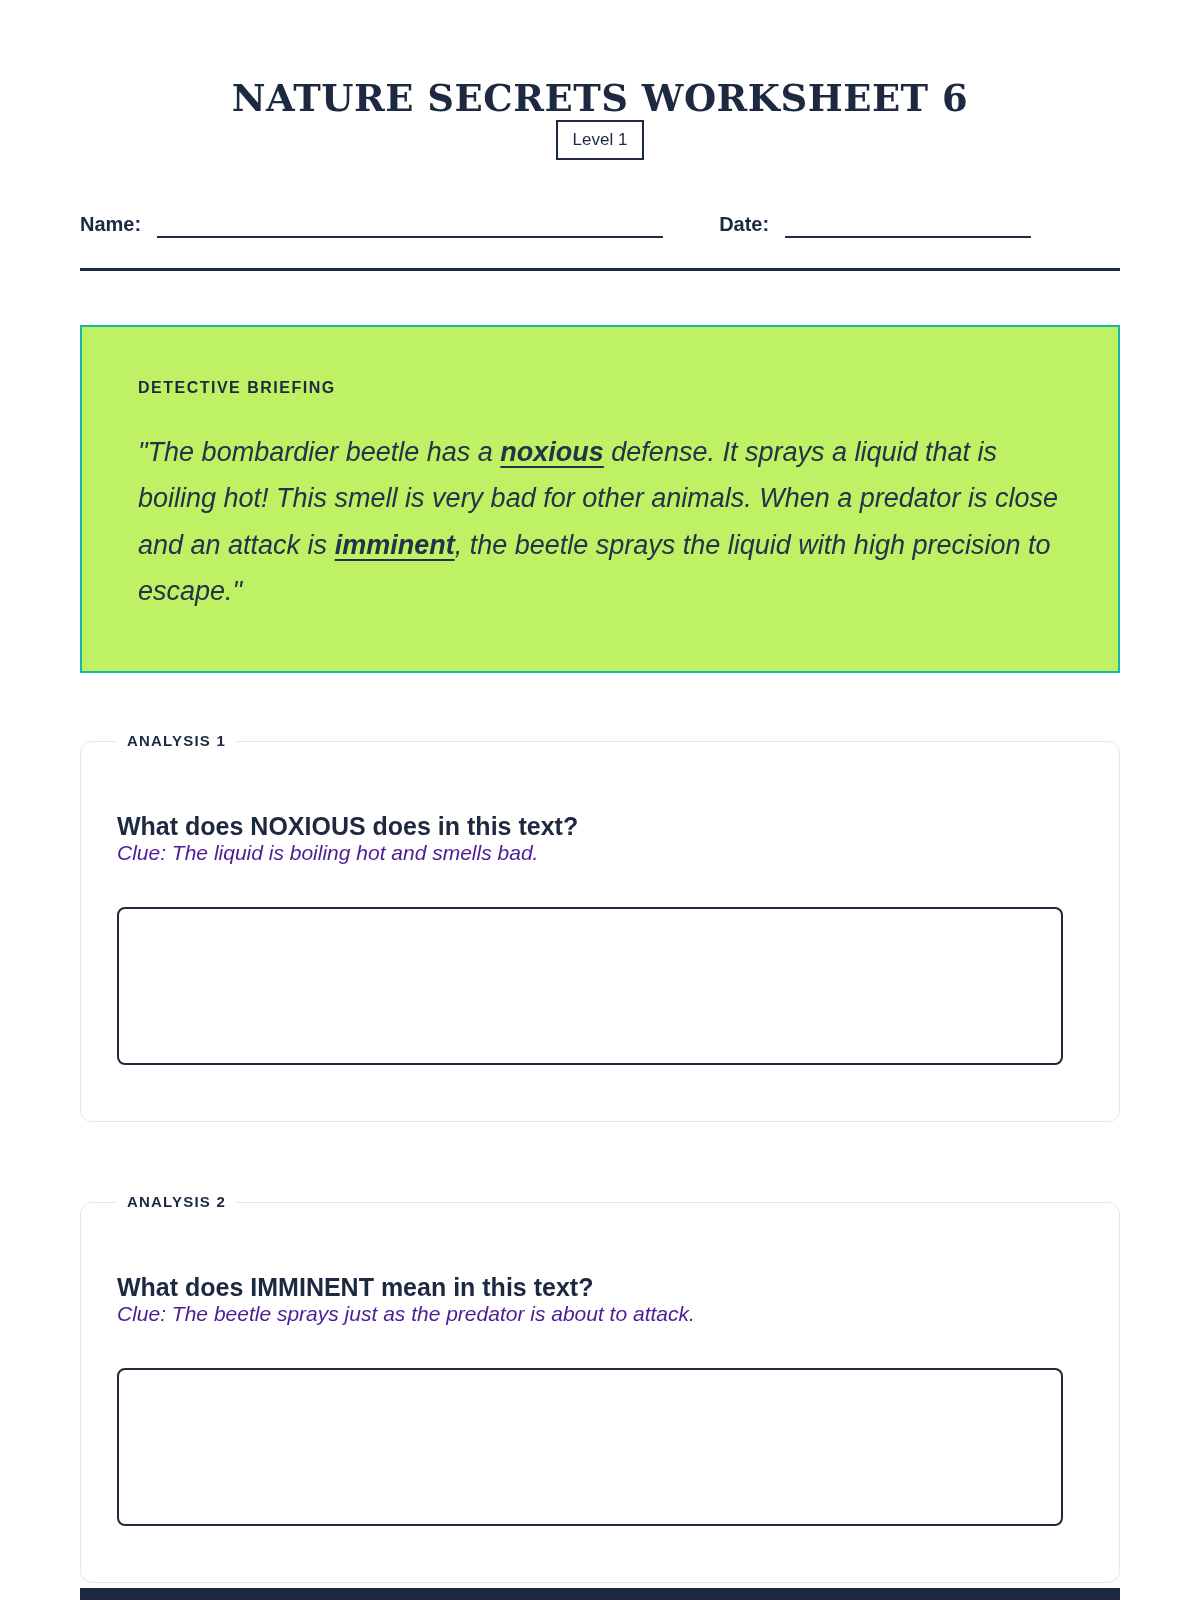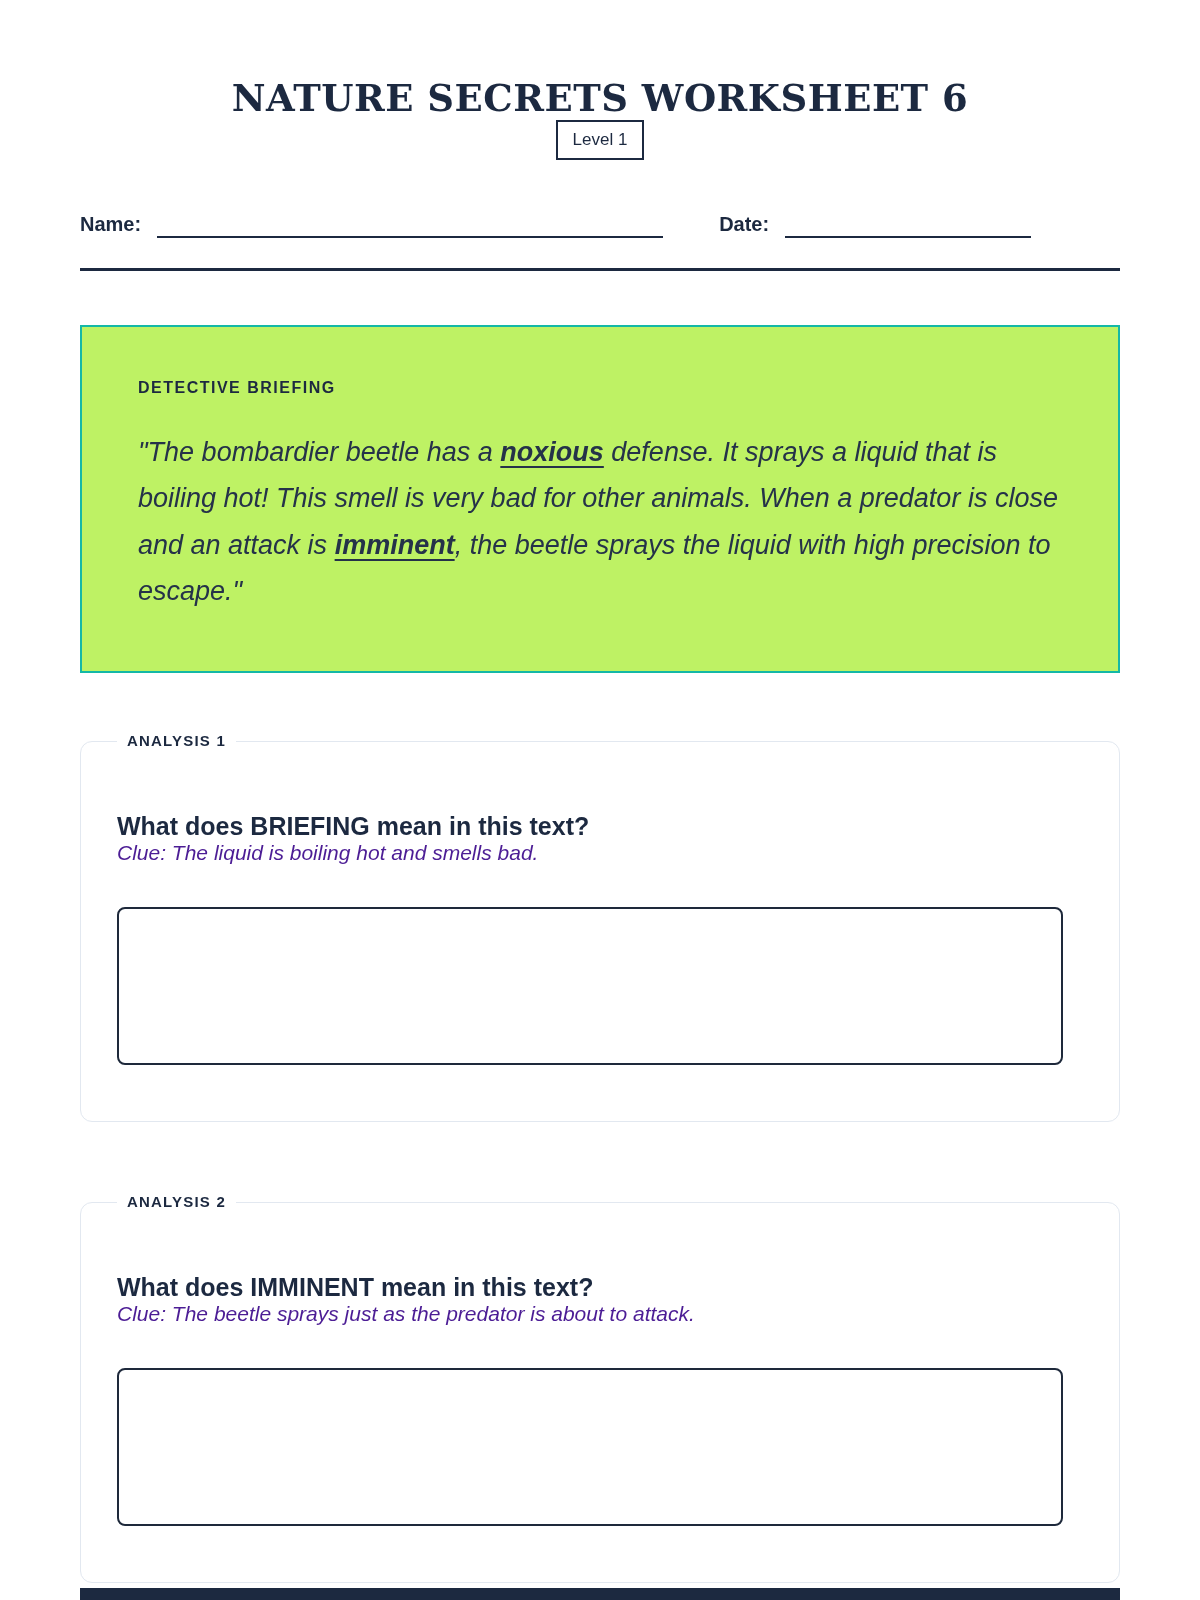--- a/index.html
+++ b/index.html
@@ -137,21 +137,21 @@
 
   <div class="divider"></div>
 
   <div class="briefing">
     <div class="briefing-label">DETECTIVE BRIEFING</div>
     <p class="briefing-text"><span>"The bombardier beetle has a </span><span class="keyword">noxious</span><span> defense. It sprays a liquid that is boiling hot! This smell is very bad for other animals. When a predator is close and an attack is </span><span class="keyword">imminent</span><span>, the beetle sprays the liquid with high precision to escape."</span></p>
   </div>
 
   <div class="analysis">
     <div class="analysis-label">ANALYSIS 1</div>
-    <h2 class="question">What does BRIEFING mean in this text?</h2>
+    <h2 class="question">What does NOXIOUS does in this text?</h2>
     <div class="clue">Clue: The liquid is boiling hot and smells bad.</div>
     <textarea class="answer-box" style=""></textarea>
   </div>
 
   <div class="analysis">
     <div class="analysis-label">ANALYSIS 2</div>
     <h2 class="question">What does IMMINENT mean in this text?</h2>
     <div class="clue">Clue: The beetle sprays just as the predator is about to attack.</div>
     <textarea class="answer-box" style=""></textarea>
   </div>

